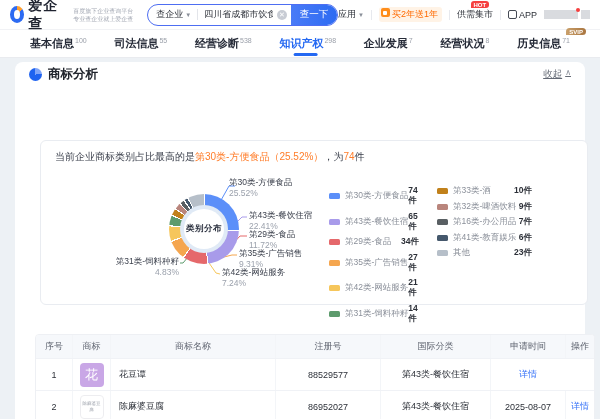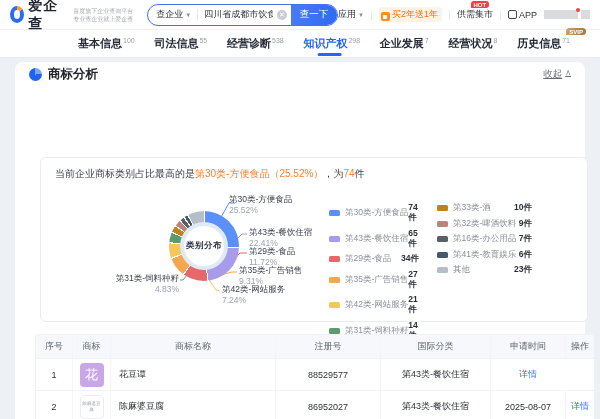--- a/index.html
+++ b/index.html
@@ -27,56 +27,56 @@
                   font-family:"Liberation Sans", sans-serif; }
   .search-clear { width:10px; height:10px; border-radius:50%; background:#c8ccd4; color:#fff; font-size:7px;
                   display:flex; align-items:center; justify-content:center; margin:0 4px; cursor:pointer; flex:none; }
   .search-btn { flex:none; height:35px; width:46px; background:linear-gradient(90deg,#4a7bf7,#2d6bf2);
                 color:#fff; font-size:9.5px; border:none; border-radius:0 11px 11px 0; cursor:pointer;
                 font-family:"Liberation Sans", sans-serif; }
 
   .topmenu { margin-left:auto; display:flex; align-items:center; gap:7px; font-size:9px; color:#2c3038; }
   .tm-div { width:1px; height:10px; background:#e7e9ee; }
   .tm-item { display:flex; align-items:center; gap:2px; cursor:pointer; white-space:nowrap; }
-  .promo { color:#ff6a00; background:#fff3e6; border-radius:3px; padding:1px 4px 1px 2px; display:flex; align-items:flex-end; gap:2px; }
+  .promo { color:#ff6a00; background:#fff3e6; border-radius:3px; padding:1px 4px 1px 2px; display:flex; align-items:flex-start; gap:2px; }
   .promo-icon { width:9px; height:9px; background:#ff8d1a; border-radius:2px; display:inline-block; position:relative; }
   .promo-icon::after{ content:""; position:absolute; inset:2.5px; background:#fff; border-radius:1px; }
   .hot-wrap { position:relative; }
   .hot-badge { position:absolute; top:-7px; left:14px; background:#f53f3f; color:#fff; font-size:6px;
                padding:0.5px 2.5px; border-radius:3px 3px 3px 0; font-weight:bold; }
   .app-icon { width:9px; height:9px; border:1px solid #454a54; border-radius:2px; display:inline-block; }
   .censored { display:flex; align-items:center; gap:3px; }
   .censored .blk1 { width:34px; height:9px; background:#d9dbdf; position:relative; }
   .censored .blk1 i { position:absolute; top:-2px; right:-2px; width:4px; height:4px; background:#f53f3f; border-radius:50%; }
   .censored .blk2 { width:9px; height:9px; background:#d9dbdf; }
 
   
   .navbar { position:absolute; top:30px; left:0; right:0; height:28px; background:#fff;
             border-bottom:1px solid #e9ebef; display:flex; align-items:center; padding:0 30px; }
-  .nav-inner { display:flex; justify-content:space-between; width:100%;margin-left:48px; }
+  .nav-inner { display:flex; justify-content:space-between; width:100%; }
   .tab { position:relative; display:flex; align-items:flex-start; gap:1px; cursor:pointer; padding:6px 0 7px; }
   .tab .lbl { font-size:11px; font-weight:bold; color:#262b38; line-height:12px; }
   .tab .cnt { font-size:7px; color:#9ba0aa; line-height:8px; }
   .tab.active .lbl { color:#2468f2; }
   .tab.active::after { content:""; position:absolute; bottom:0; left:50%; transform:translateX(-60%);
                        width:24px; height:3px; border-radius:2px; background:#2468f2; }
   .svip { position:absolute; top:-3px; right:-16px; background:linear-gradient(90deg,#caa06b,#a9753f);
           color:#fff; font-size:6px; font-weight:bold; padding:0.5px 3px; border-radius:4px 4px 4px 0; }
 
   
   .card { position:absolute; left:15px; right:15px; top:62px; height:380px; background:#fff; border-radius:8px 8px 0 0; }
   .card-head { display:flex; align-items:center; padding:4px 14px 8px; }
   .pie-ico { width:13px; height:13px; border-radius:50%;
              background:conic-gradient(#7fa4f8 0 25%, #1f63f0 25% 100%); margin-right:6px; }
   .card-title { font-size:12.5px; font-weight:bold; color:#20242c; }
   .collapse { margin-left:auto; font-size:9.5px; color:#646a75; cursor:pointer; display:flex; align-items:flex-start; gap:3px;text-decoration:underline; }
   .collapse .chev { font-size:8px; color:#8a8f99; }
 
   
-  .chart-box { position:absolute; left:25px; top:95px; width:548px; height:165px;
+  .chart-box { position:absolute; left:25px; top:78px; width:548px; height:165px;
                border:1px solid #e9ecf1; border-radius:6px; background:#fff; }
   .summary { padding:9px 14px 0; font-size:10px; color:#3c414d; }
   .summary .hl { color:#ff7d2a; }
   .chart-area { position:relative; height:138px; margin-top:1px; }
 
   .donut { position:absolute; left:128px; top:29px; width:70px; height:70px; border-radius:50%; }
   .donut-ring { position:absolute; inset:11px; background:#e0eaf6; border-radius:50%; }
   .donut-center { position:absolute; inset:4px; background:#fff; border-radius:50%;
                   display:flex; align-items:center; justify-content:center;
                   font-size:8.5px; font-weight:bold; color:#2c3240; letter-spacing:0.5px; }

